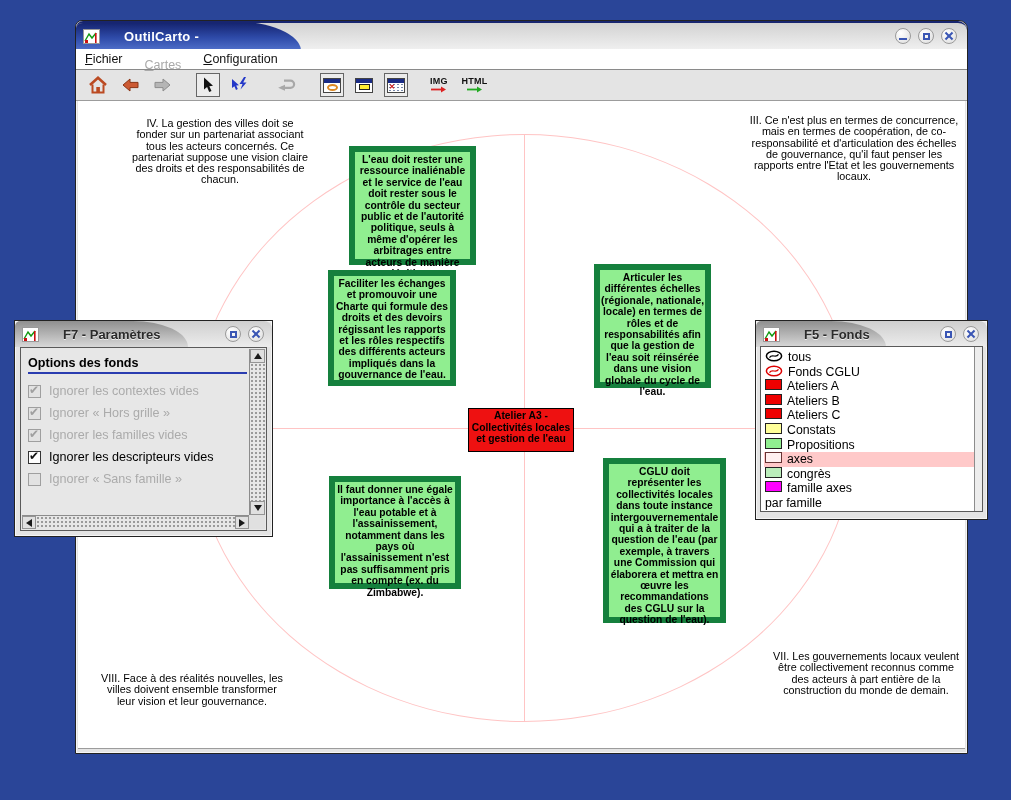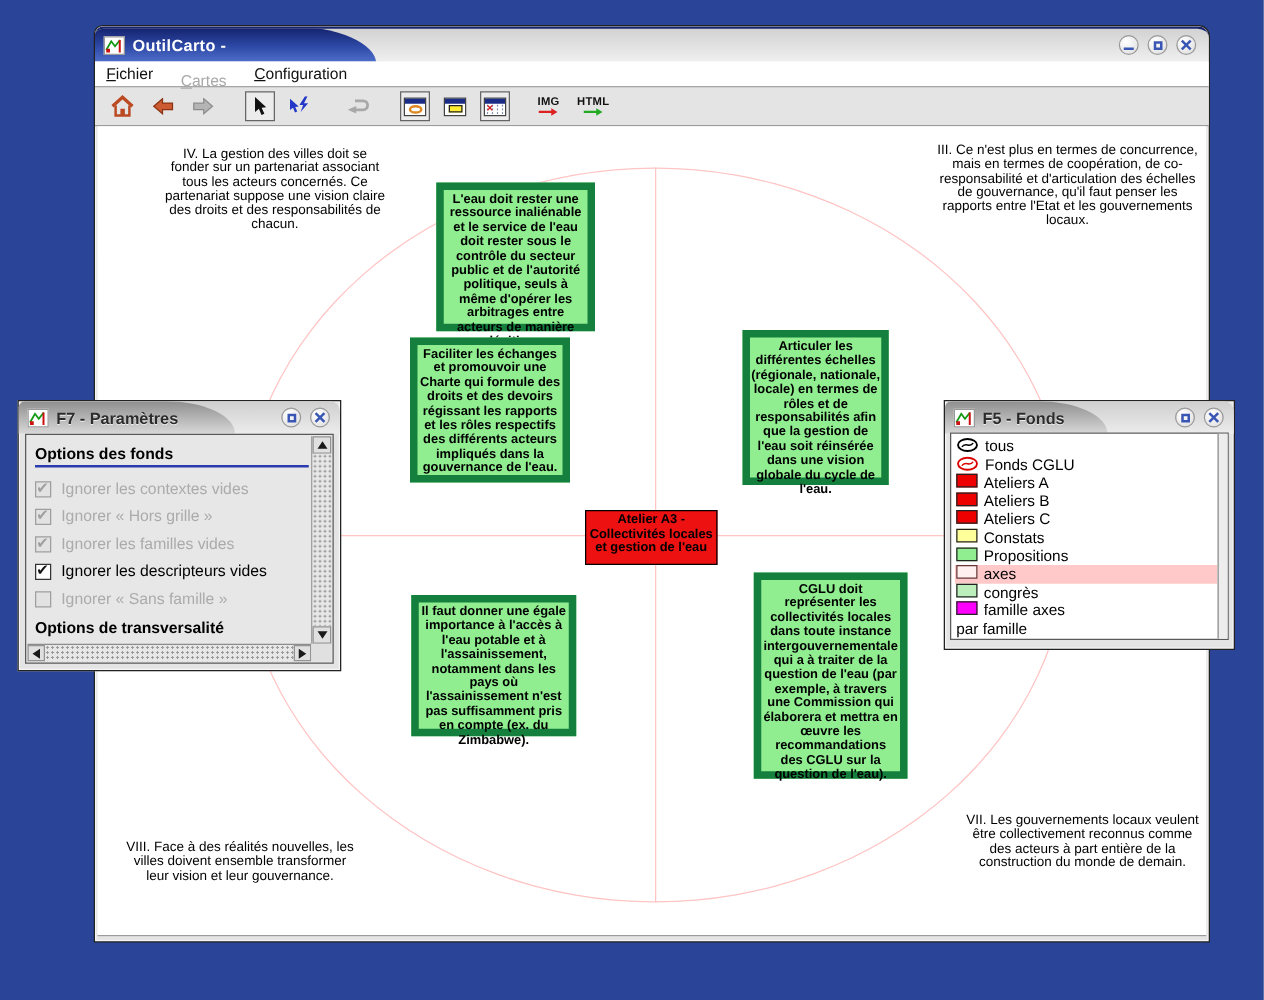--- a/index.html
+++ b/index.html
@@ -2,21 +2,21 @@
 <html><head>
 <meta charset="utf-8">
 <style>
   * { box-sizing: border-box; margin: 0; padding: 0; }
   html,body { width:1011px; height:800px; overflow:hidden; }
   body { position:relative; font-family:"Liberation Sans", sans-serif; background:#2a4598; }
 
   
   .win { position:absolute; background:#e4e4e4; border:1px solid #222; box-shadow:0 0 0 1px #f5f5f5 inset; }
   .titlebar { position:relative; width:100%; overflow:hidden; }
-  .tab { position:absolute; left:0; top:0; height:100%; display:flex; align-items:center; gap:6px; padding-left:7px; }
+  .tab { position:absolute; left:0; top:0; height:100%; display:flex; align-items:center; gap:24px; padding-left:7px; }
   .controls { position:absolute; display:flex; gap:7px; }
   .ctrl { width:16px; height:16px; border-radius:50%; background:radial-gradient(circle at 35% 30%, #ffffff, #dcdcdc); border:1px solid #9a9a9a; display:flex; align-items:center; justify-content:center; }
   .glyph-min { width:8px; height:2px; background:#3a56b4; margin-top:5px; }
   .glyph-max { width:7px; height:7px; border:2px solid #3a56b4; }
   .glyph-close { position:relative; width:10px; height:10px; }
   .glyph-close::before, .glyph-close::after { content:""; position:absolute; left:4px; top:0; width:2px; height:10px; background:#3a56b4; }
   .glyph-close::before { transform:rotate(45deg); }
   .glyph-close::after { transform:rotate(-45deg); }
 
   
@@ -286,21 +286,20 @@
         <span>Ignorer les familles vides</span>
       </div>
       <div class="cb-row">
         <span class="checkbox checked"></span>
         <span>Ignorer les descripteurs vides</span>
       </div>
       <div class="cb-row disabled">
         <span class="checkbox"></span>
         <span>Ignorer « Sans famille »</span>
       </div>
-      <div class="section-title plain">Options de transversalité</div>
     </div>
     <div id="params-vscroll">
       <span class="sb-btn">
           <span class="tri-up"></span>
         </span>
       <span class="sb-track dotted"></span>
       <span class="sb-btn">
           <span class="tri-down"></span>
         </span>
     </div>

